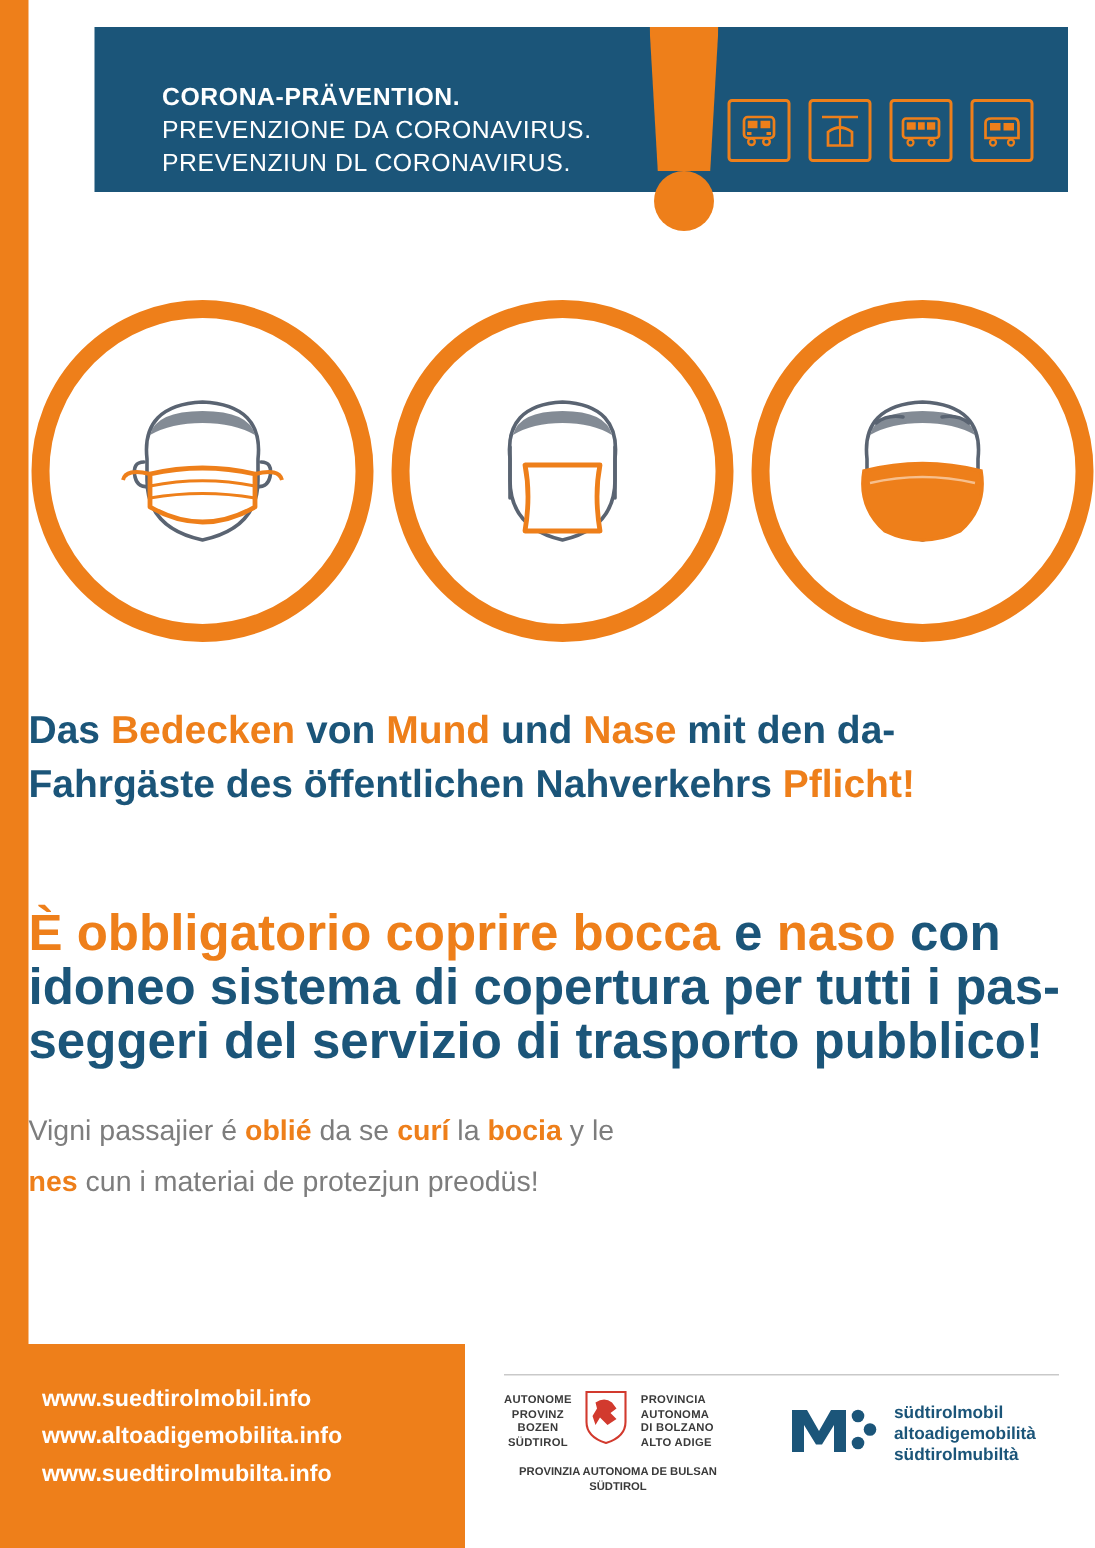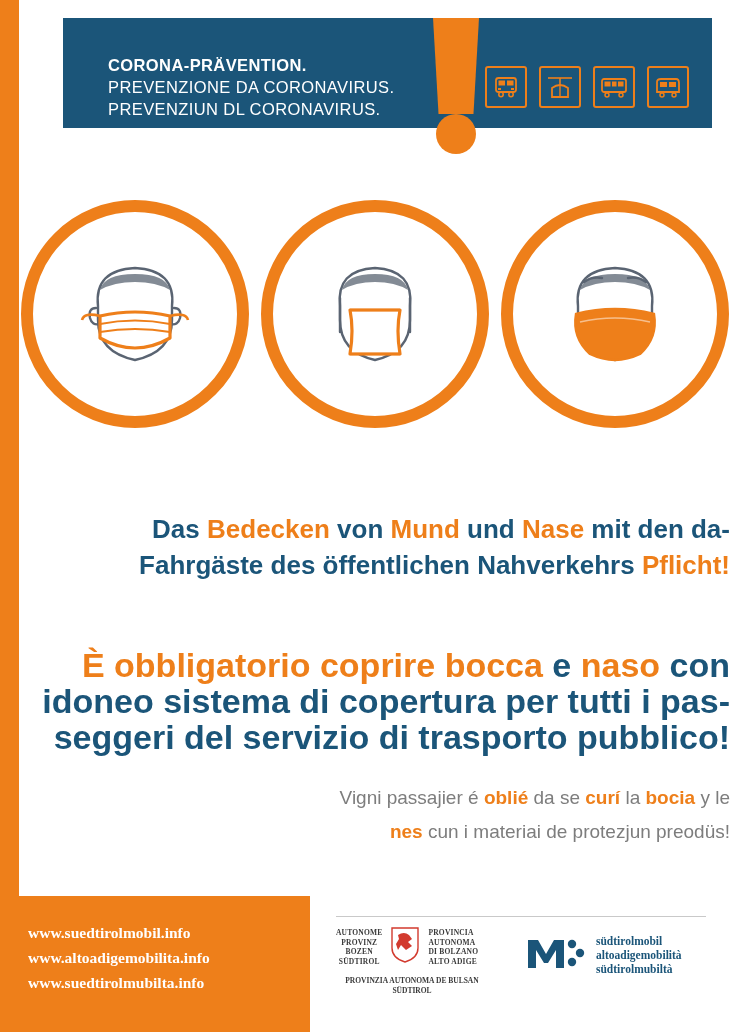--- a/index.html
+++ b/index.html
@@ -121,22 +121,21 @@
     align-items: center;
     justify-content: center;
   }
   .circle svg { display: block; }
 
   
   .textblock {
     position: absolute;
     left: 19px;
     width: 711px;
-    text-align: right;
-    margin-top: 43px;
+    text-align: left;
   }
   .tb-de {
     top: 468px;
     font-size: 26px;
     line-height: 36px;
     color: #1b5579;
   }
   .tb-it {
     top: 604px;
     font-size: 34px;
@@ -153,21 +152,20 @@
   .b  { font-weight: bold; }
 
   
   .footer {
     position: absolute;
     left: 0;
     top: 896px;
     width: 730px;
     height: 136px;
     background: #ffffff;
-    font-family: Liberation Serif, serif;
   }
   .footer-bar {
     position: absolute;
     left: 0;
     top: 0;
     width: 310px;
     height: 136px;
     background: #ee7f1a;
   }
   .footer-urls {

